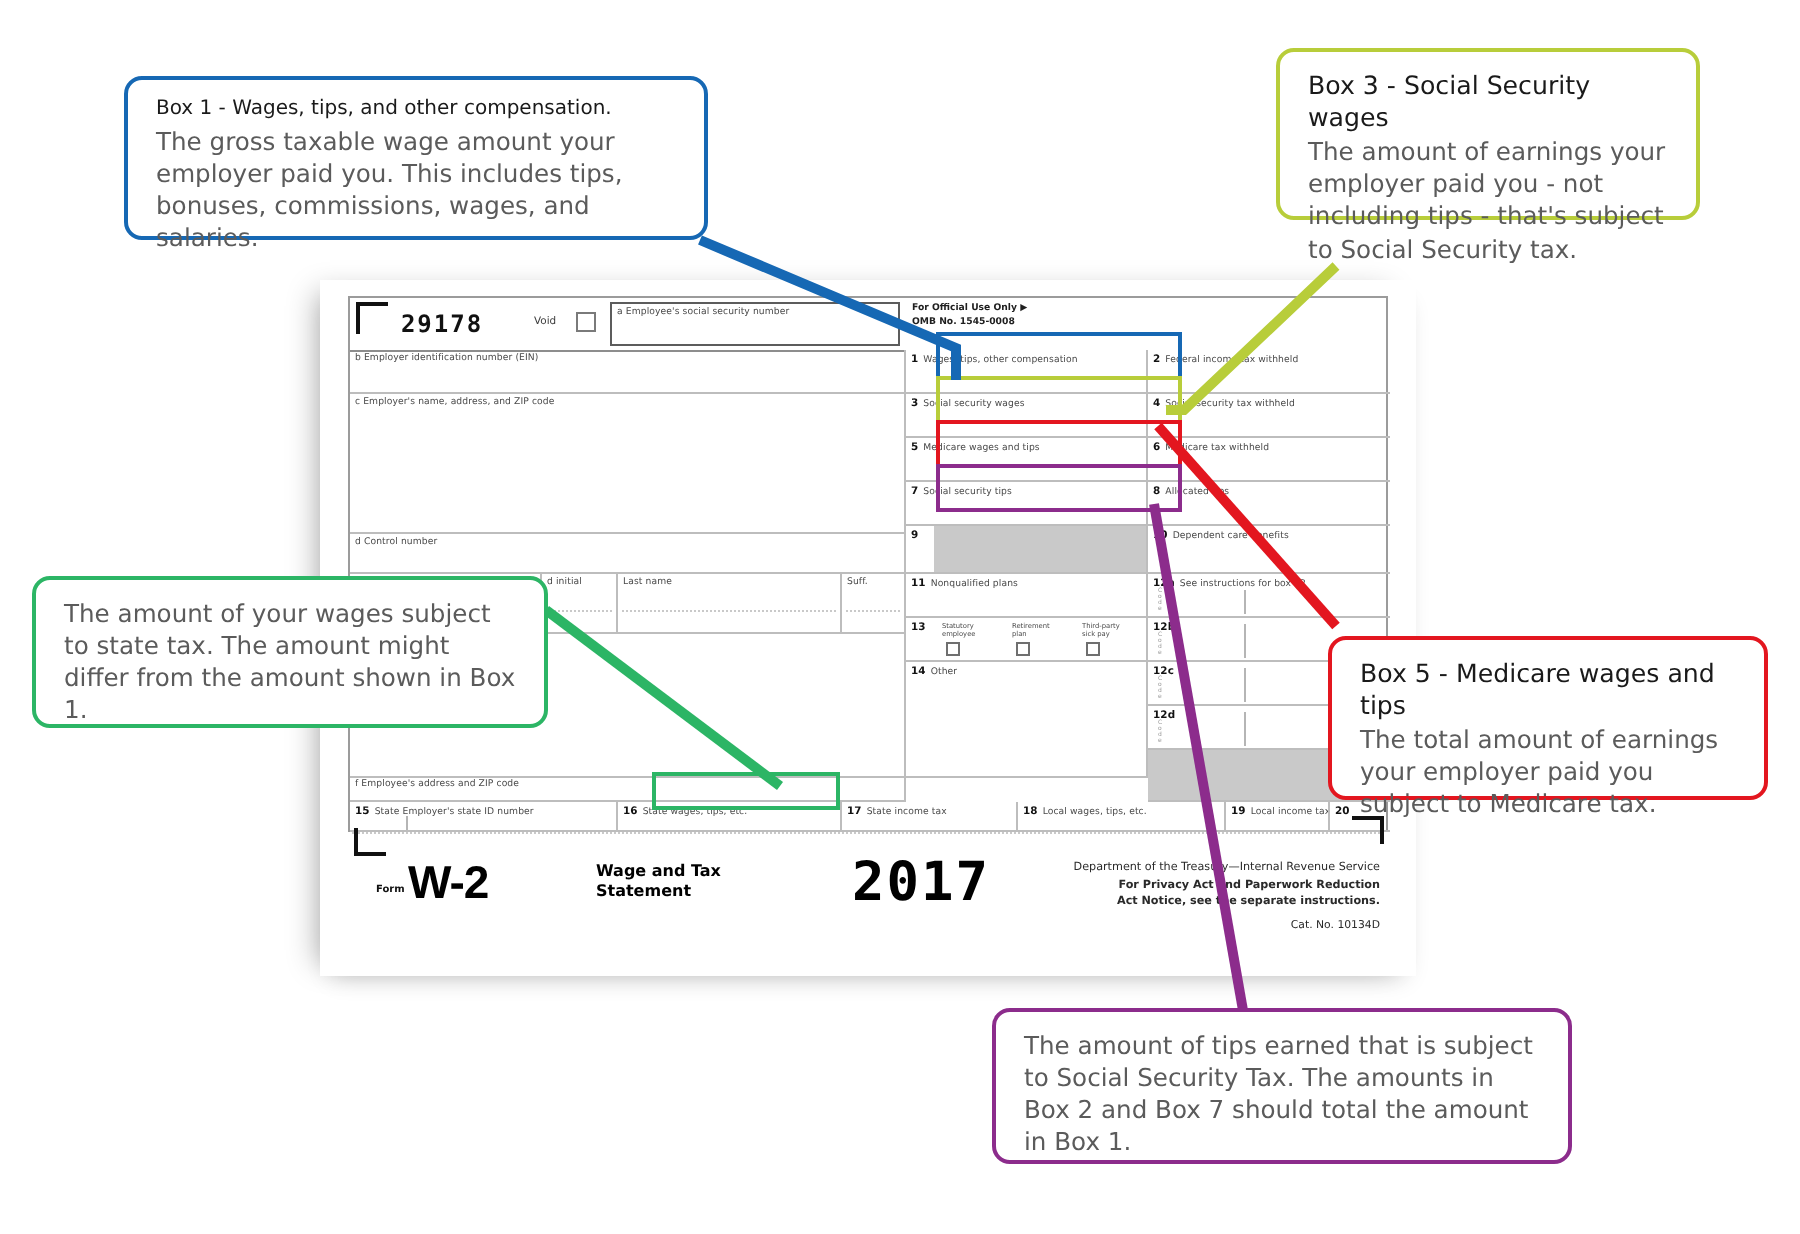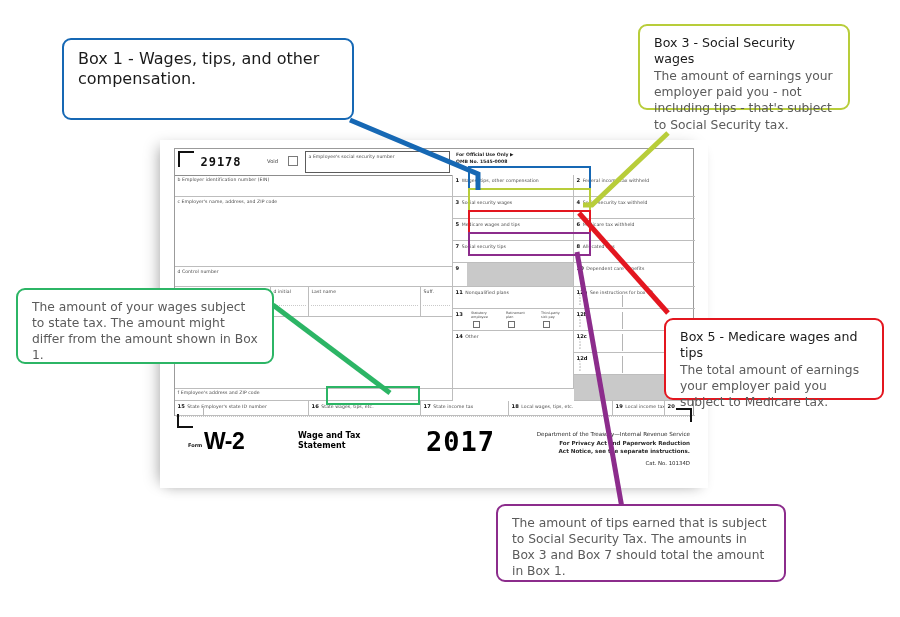--- a/index.html
+++ b/index.html
@@ -260,21 +260,21 @@
     font-size: 12.6px;
     color: #1a1a1a;
     line-height: 1.28;
     margin-bottom: 1px;
   }
   .callout .body {
     font-size: 12.3px;
     color: #5b5b5b;
     line-height: 1.31;
   }
-  .callout.c1 .title { font-size: 16px; }
+  .callout.c1 .title { font-size: 10px; }
 </style>
 </head>
 <body>
 
 <div class="form-sheet">
   <div class="sheet-inner">
 
     <div class="grid">
 
       <div class="void-row">
@@ -462,31 +462,32 @@
 <svg id="connectors">
   <polyline id="ln1" fill="none" stroke-width="5" points="350,120 478,174 478,190" stroke="#1668b4"></polyline>
   <polyline id="ln3" fill="none" stroke-width="5" points="668,133 592,205 583,205" stroke="#b8cd3a"></polyline>
   <polyline id="ln5" fill="none" stroke-width="5" points="579,213 668,313" stroke="#e3161f"></polyline>
   <polyline id="ln7" fill="none" stroke-width="5" points="577,252 622,508" stroke="#8c2c8c"></polyline>
   <polyline id="ln16" fill="none" stroke-width="5" points="273,305 390,393" stroke="#2cb565"></polyline>
 </svg>
 
 <div class="callout c1" id="co1" style="left: 62px; top: 38px; width: 292px; height: 82px; border: 2.4px solid rgb(22, 104, 180);">
   <div class="title">Box 1 - Wages, tips, and other compensation.</div>
+  <div class="body">The gross taxable wage amount your employer paid you. This includes tips, bonuses, commissions, wages, and salaries.</div>
 </div>
 
 <div class="callout" id="co3" style="left: 638px; top: 24px; width: 212px; height: 86px; border: 2.4px solid rgb(184, 205, 58);">
   <div class="title">Box 3 - Social Security wages</div>
   <div class="body">The amount of earnings your employer paid you - not including tips - that's subject to Social Security tax.</div>
 </div>
 
 <div class="callout" id="co16" style="left: 16px; top: 288px; width: 258px; height: 76px; border: 2.4px solid rgb(44, 181, 101);">
   <div class="body">The amount of your wages subject to state tax. The amount might differ from the amount shown in Box 1.</div>
 </div>
 
 <div class="callout" id="co5" style="left: 664px; top: 318px; width: 220px; height: 82px; border: 2.4px solid rgb(227, 22, 31);">
   <div class="title">Box 5 - Medicare wages and tips</div>
   <div class="body">The total amount of earnings your employer paid you subject to Medicare tax.</div>
 </div>
 
 <div class="callout" id="co7" style="left: 496px; top: 504px; width: 290px; height: 78px; border: 2.4px solid rgb(140, 44, 140);">
-  <div class="body">The amount of tips earned that is subject to Social Security Tax. The amounts in Box 3 and Box 7 should total the amount in Box 1.</div>
+  <div class="body">The amount of tips earned that is subject to Social Security Tax. The amounts in Box 2 and Box 7 should total the amount in Box 1.</div>
 </div>
 
 </body></html>

